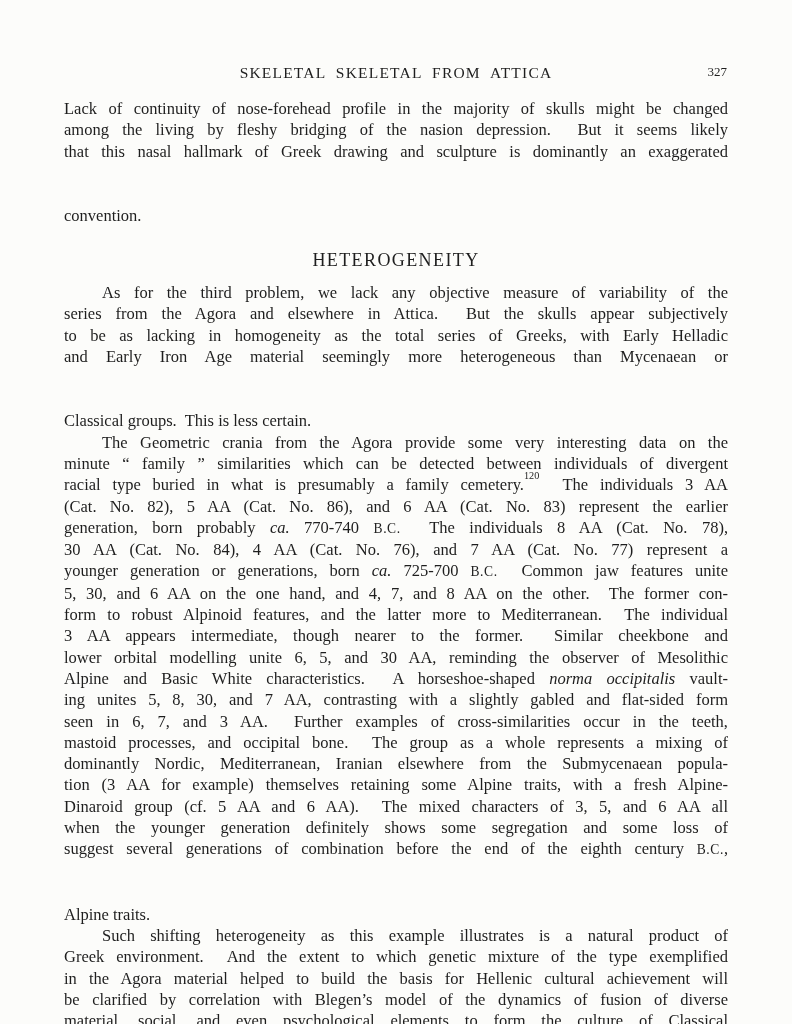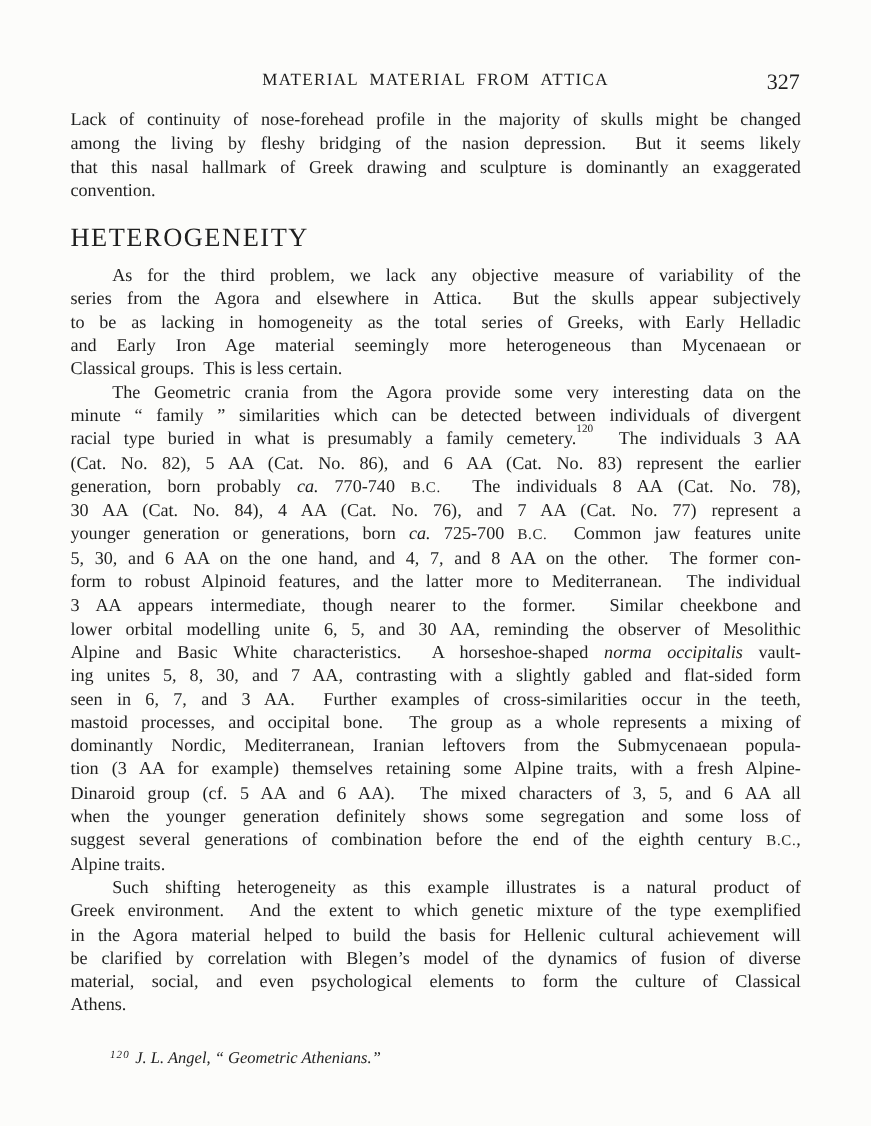--- a/index.html
+++ b/index.html
@@ -28,40 +28,41 @@
     position: absolute;
     left: 0; right: 0;
     text-align: center;
     letter-spacing: 1.2px;
     word-spacing: 5px;
     white-space: nowrap;
   }
   .page-number {
     position: absolute;
     right: 1px; top: 0;
-    font-size: 20px;
+    font-size: 13px;
   }
   .body-text {
     font-size: 16.5px;
     line-height: 21.3px;
   }
   .section-heading {
-    font-size: 24px;
+    font-size: 18px;
     font-weight: 400;
-    text-align: left;
+    text-align: center;
     letter-spacing: 1.4px;
     margin: 23px 0 11px 0;
     line-height: 22px;
   }
   .para .line {
     text-align: justify;
     text-align-last: justify;
   }
   .para .line.last {
     text-align-last: auto;
+    margin-top: 43px;
   }
   .para.indent .line.first {
     padding-left: 38px;
   }
   i { }
   sup {
     font-size: 0.62em;
     line-height: 0;
     position: relative;
     top: -0.45em;
@@ -83,21 +84,21 @@
     vertical-align: 4px;
     margin-right: 5px;
     letter-spacing: 1px;
   }
 </style>
 </head>
 <body>
 
 <div class="page">
   <header class="running-header">
-    <span class="running-title">MATERIAL MATERIAL FROM ATTICA</span>
+    <span class="running-title">SKELETAL SKELETAL FROM ATTICA</span>
     <span class="page-number">327</span>
   </header>
 
   <main class="body-text" id="content-root">
       <div class="para">
         <div class="line first">Lack of continuity of nose-forehead profile in the majority of skulls might be changed</div>
         <div class="line">among the living by fleshy bridging of the nasion depression.&nbsp; But it seems likely</div>
         <div class="line">that this nasal hallmark of Greek drawing and sculpture is dominantly an exaggerated</div>
         <div class="line last">convention.</div>
       </div>
@@ -118,21 +119,21 @@
         <div class="line">30 AA (Cat. No. 84), 4 AA (Cat. No. 76), and 7 AA (Cat. No. 77) represent a</div>
         <div class="line">younger generation or generations, born <i>ca.</i> 725-700 <sc>B.C.</sc>&nbsp; Common jaw features unite</div>
         <div class="line">5, 30, and 6 AA on the one hand, and 4, 7, and 8 AA on the other.&nbsp; The former con-</div>
         <div class="line">form to robust Alpinoid features, and the latter more to Mediterranean.&nbsp; The individual</div>
         <div class="line">3 AA appears intermediate, though nearer to the former.&nbsp; Similar cheekbone and</div>
         <div class="line">lower orbital modelling unite 6, 5, and 30 AA, reminding the observer of Mesolithic</div>
         <div class="line">Alpine and Basic White characteristics.&nbsp; A horseshoe-shaped <i>norma occipitalis</i> vault-</div>
         <div class="line">ing unites 5, 8, 30, and 7 AA, contrasting with a slightly gabled and flat-sided form</div>
         <div class="line">seen in 6, 7, and 3 AA.&nbsp; Further examples of cross-similarities occur in the teeth,</div>
         <div class="line">mastoid processes, and occipital bone.&nbsp; The group as a whole represents a mixing of</div>
-        <div class="line">dominantly Nordic, Mediterranean, Iranian leftovers from the Submycenaean popula-</div>
+        <div class="line">dominantly Nordic, Mediterranean, Iranian elsewhere from the Submycenaean popula-</div>
         <div class="line">tion (3 AA for example) themselves retaining some Alpine traits, with a fresh Alpine-</div>
         <div class="line">Dinaroid group (cf. 5 AA and 6 AA).&nbsp; The mixed characters of 3, 5, and 6 AA all</div>
         <div class="line">when the younger generation definitely shows some segregation and some loss of</div>
         <div class="line">suggest several generations of combination before the end of the eighth century <sc>B.C.</sc>,</div>
         <div class="line last">Alpine traits.</div>
       </div>
       <div class="para indent">
         <div class="line first">Such shifting heterogeneity as this example illustrates is a natural product of</div>
         <div class="line">Greek environment.&nbsp; And the extent to which genetic mixture of the type exemplified</div>
         <div class="line">in the Agora material helped to build the basis for Hellenic cultural achievement will</div>

